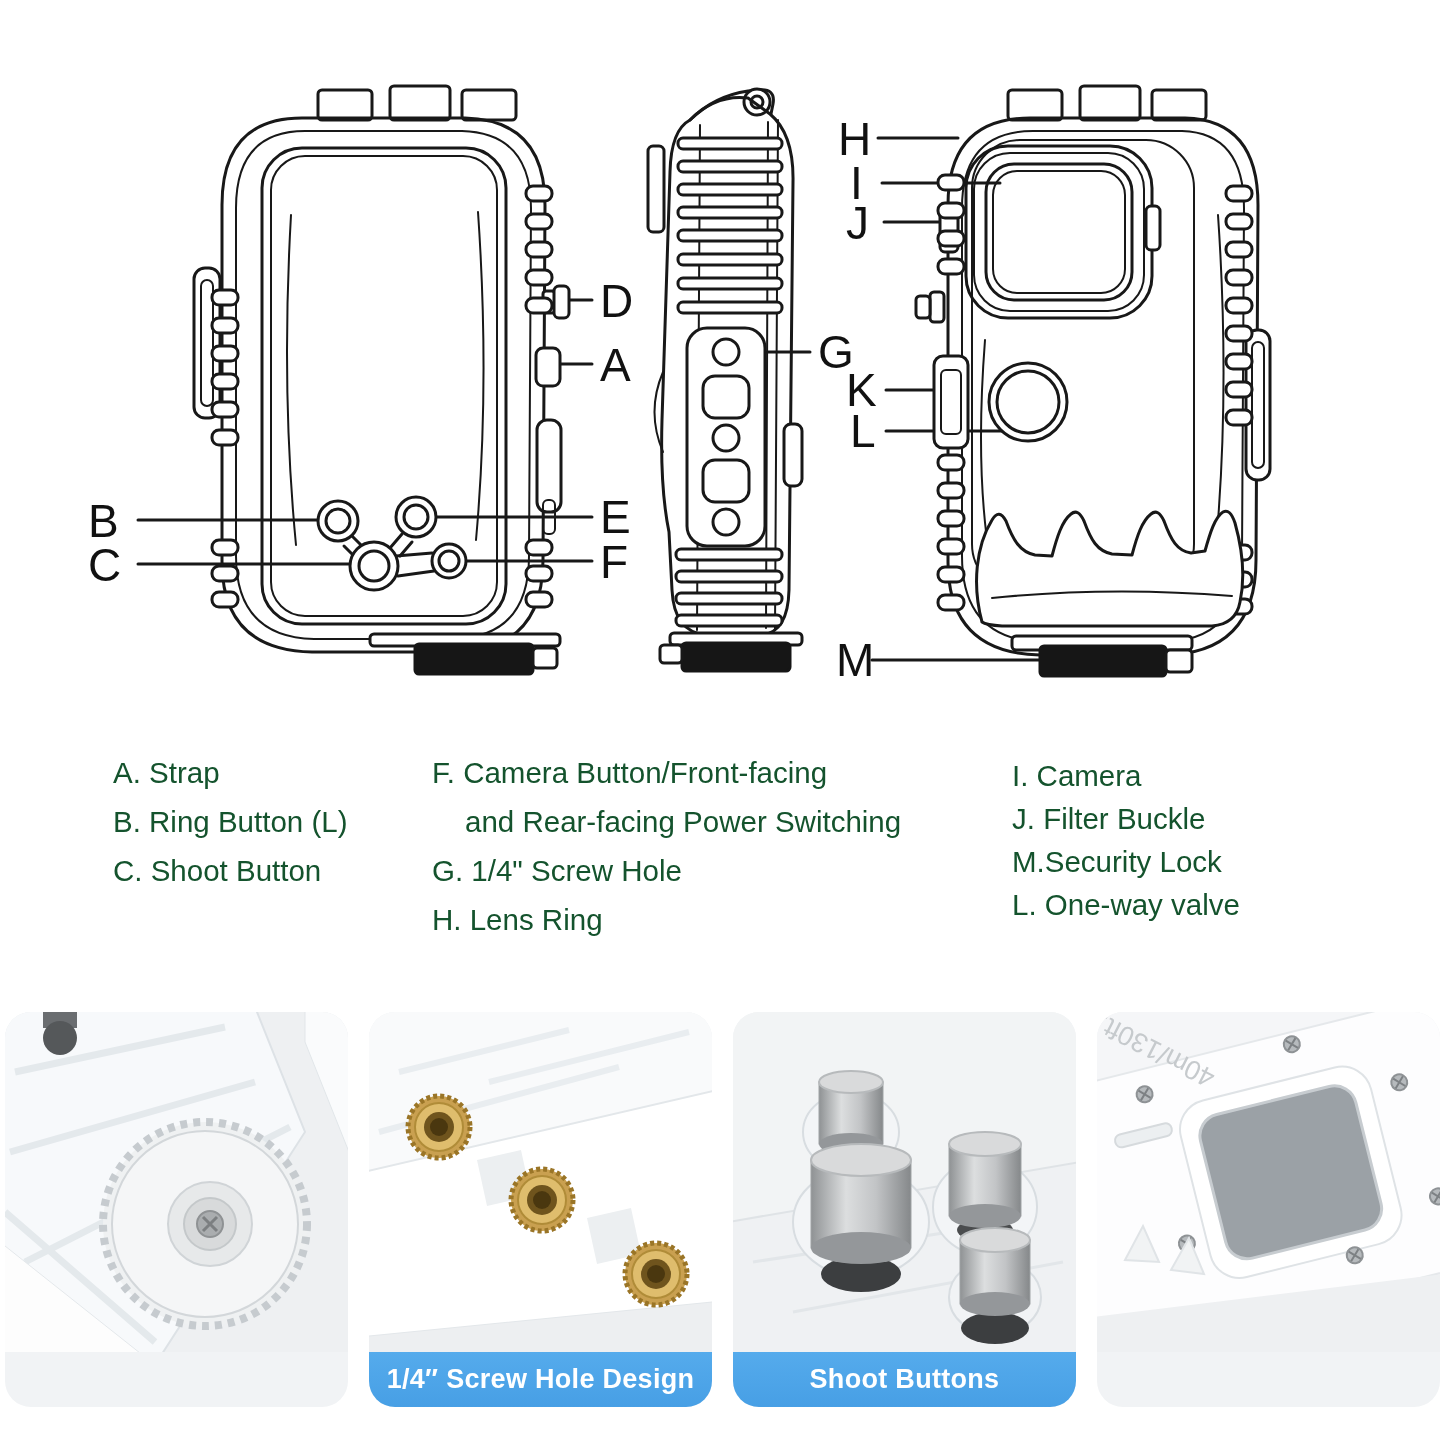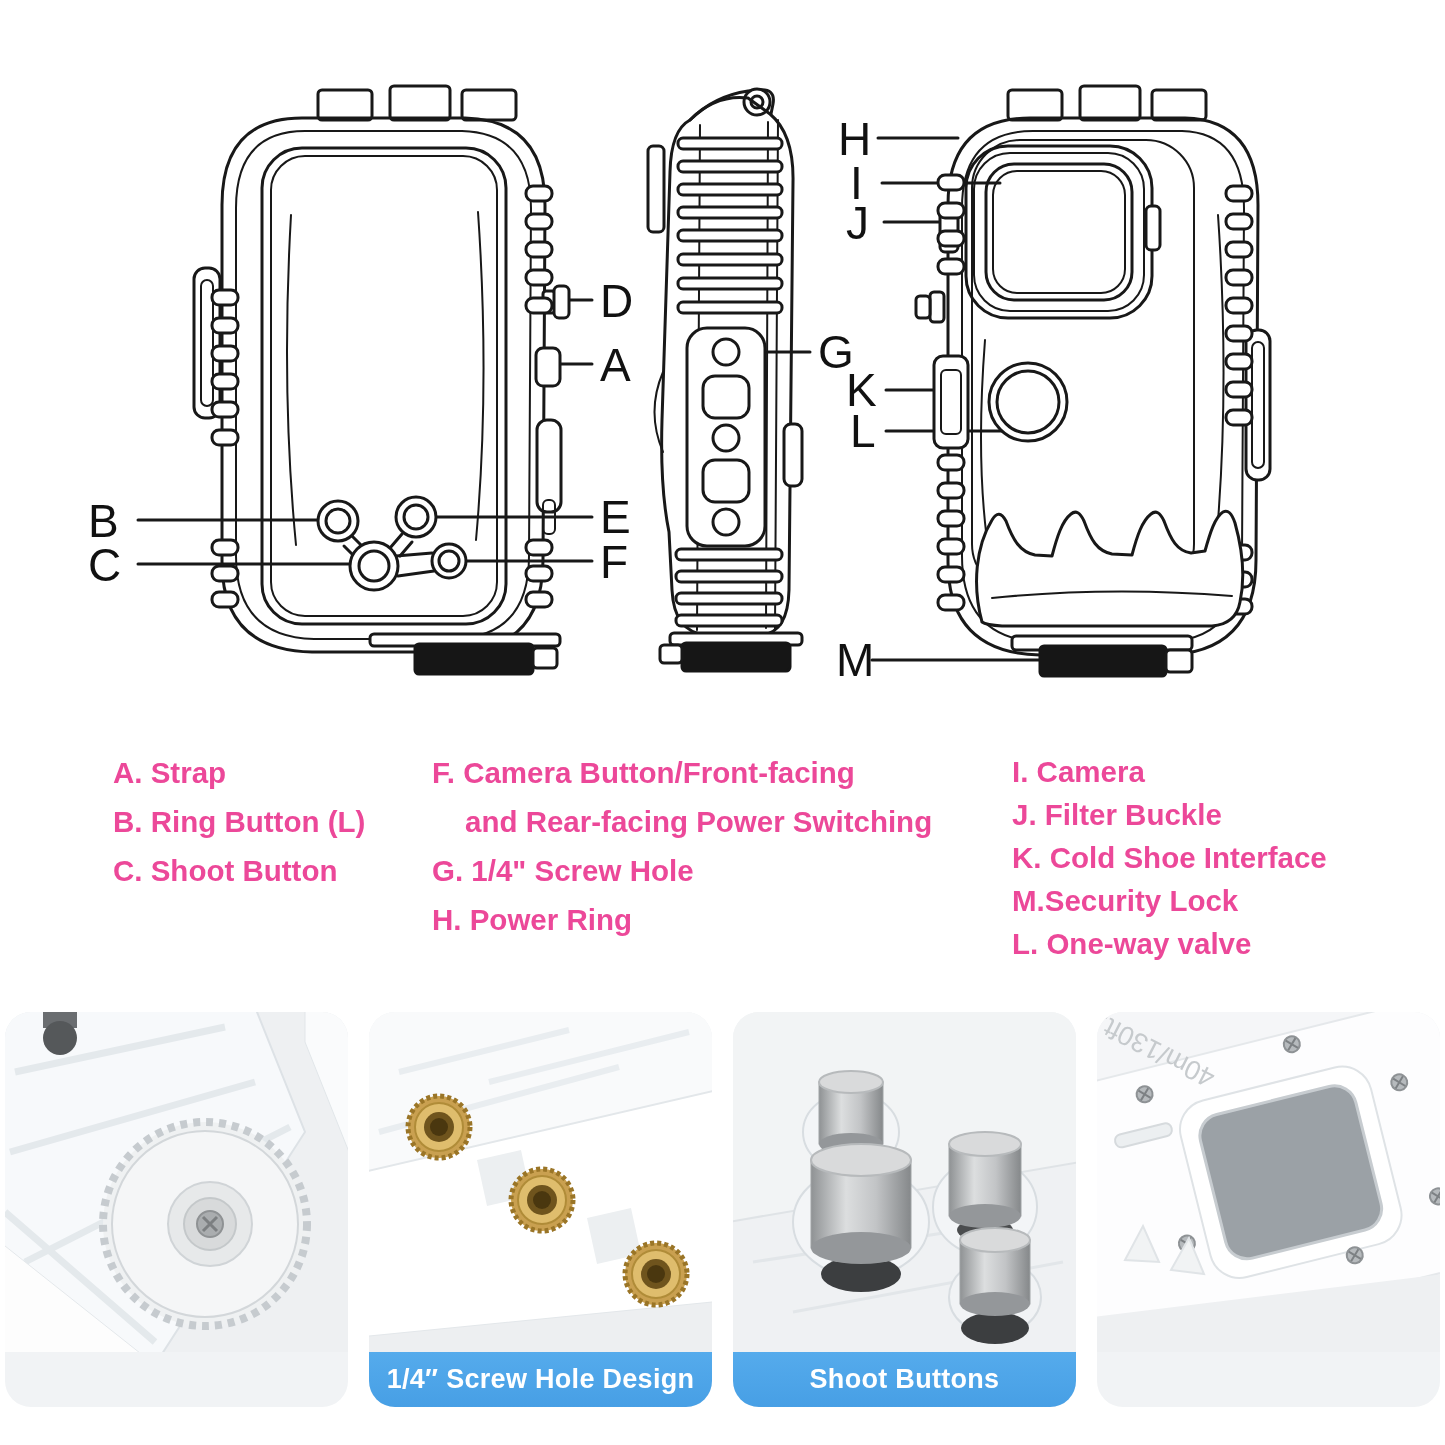--- a/index.html
+++ b/index.html
@@ -9,23 +9,23 @@
   .diagram-svg{position:absolute;left:0;top:0;}
   .art path,.art rect,.art circle,.art line{stroke:#181818;stroke-width:3;fill:none;
         stroke-linecap:round;stroke-linejoin:round;}
   .art .wf{fill:#ffffff;}
   .art .df{fill:#161616;stroke:#161616;}
   .art .thin{stroke-width:2;}
   .ld{stroke:#111;stroke-width:3.5;stroke-linecap:round;}
   .lbl{font-family:"Liberation Sans",sans-serif;font-size:46px;fill:#111;}
   
   .legend{position:absolute;left:0;top:0;width:1445px;}
-  .lcol{position:absolute;white-space:nowrap;font-size:29.5px;color:#ec4899;font-weight:bold;}
+  .lcol{position:absolute;white-space:nowrap;font-size:29.5px;color:#14532d;}
   .lcol .li{height:49px;display:flex;align-items:center;}
-  .lcol.tight .li{height:43px;}
+  .lcol.tight .li{height:43px;align-items:flex-end;}
   .li .cont{padding-left:33px;}
   
   .strip{position:absolute;left:5px;top:1012px;width:1435px;height:395px;display:flex;gap:21px;}
   .panel{position:relative;width:343px;height:395px;margin:0;border-radius:26px;overflow:hidden;
          background:#f1f3f5;display:flex;flex-direction:column;}
   .photo{display:block;width:343px;height:340px;}
   .cap{height:55px;display:flex;align-items:center;justify-content:center;
        background:linear-gradient(180deg,#55abec 0%,#479fe5 100%);
        color:#ffffff;font-size:27px;font-weight:bold;letter-spacing:.3px;}
 </style>
@@ -249,32 +249,29 @@
       <div class="li">
           <span>F. Camera Button/Front-facing</span>
         </div>
       <div class="li">
           <span class="cont">and Rear-facing Power Switching</span>
         </div>
       <div class="li">
           <span>G. 1/4" Screw Hole</span>
         </div>
       <div class="li">
-          <span>H. Power Ring</span>
+          <span>H. Lens Ring</span>
         </div>
     </div>
     <div class="lcol tight" style="left:1012px;top:750px;">
       <div class="li">
           <span>I. Camera</span>
         </div>
       <div class="li">
           <span>J. Filter Buckle</span>
-        </div>
-      <div class="li">
-          <span>K. Cold Shoe Interface</span>
         </div>
       <div class="li">
           <span>M.Security Lock</span>
         </div>
       <div class="li">
           <span>L. One-way valve</span>
         </div>
     </div>
   </div>
 

